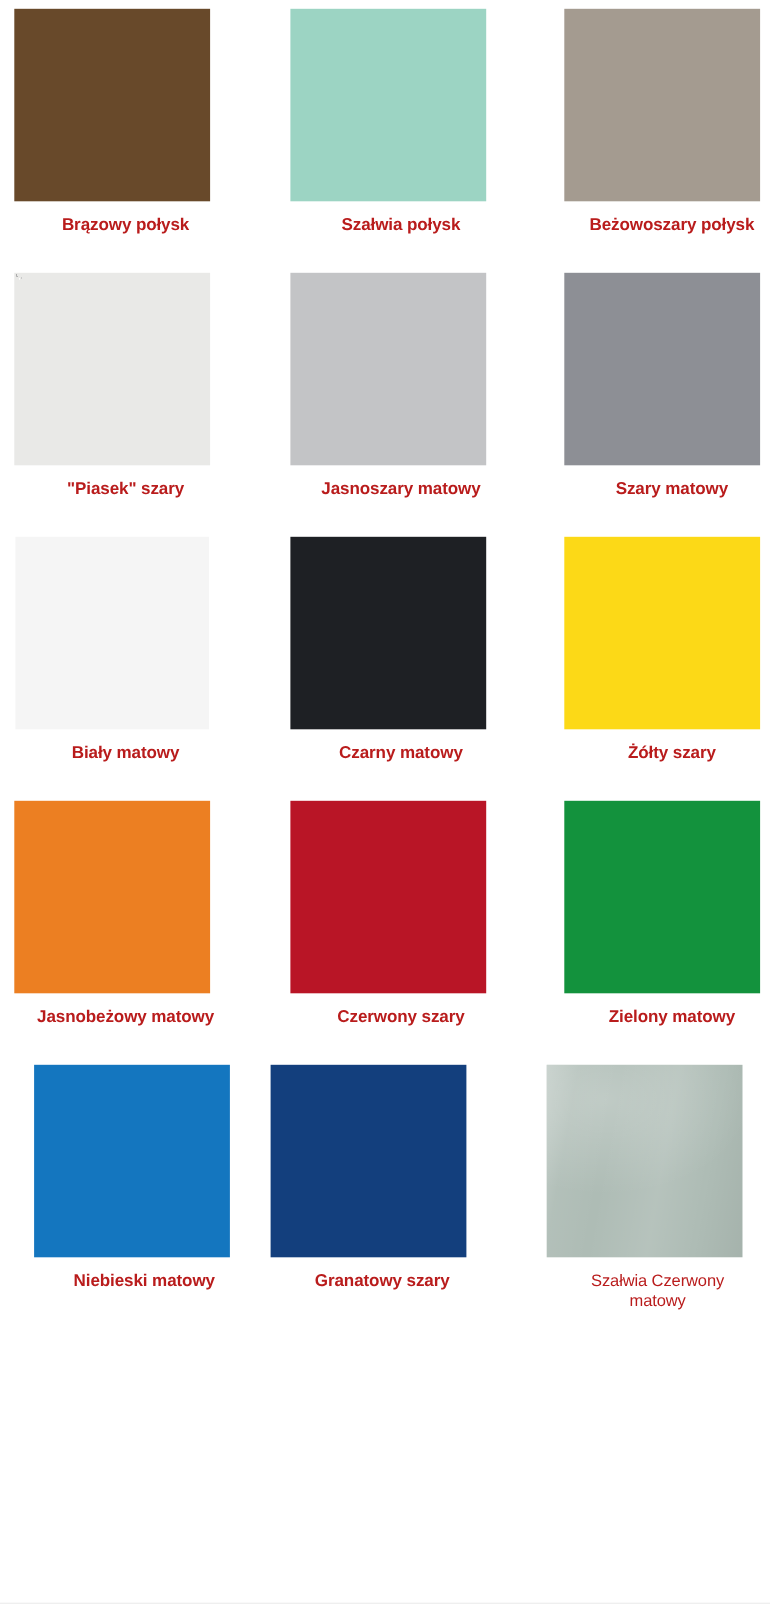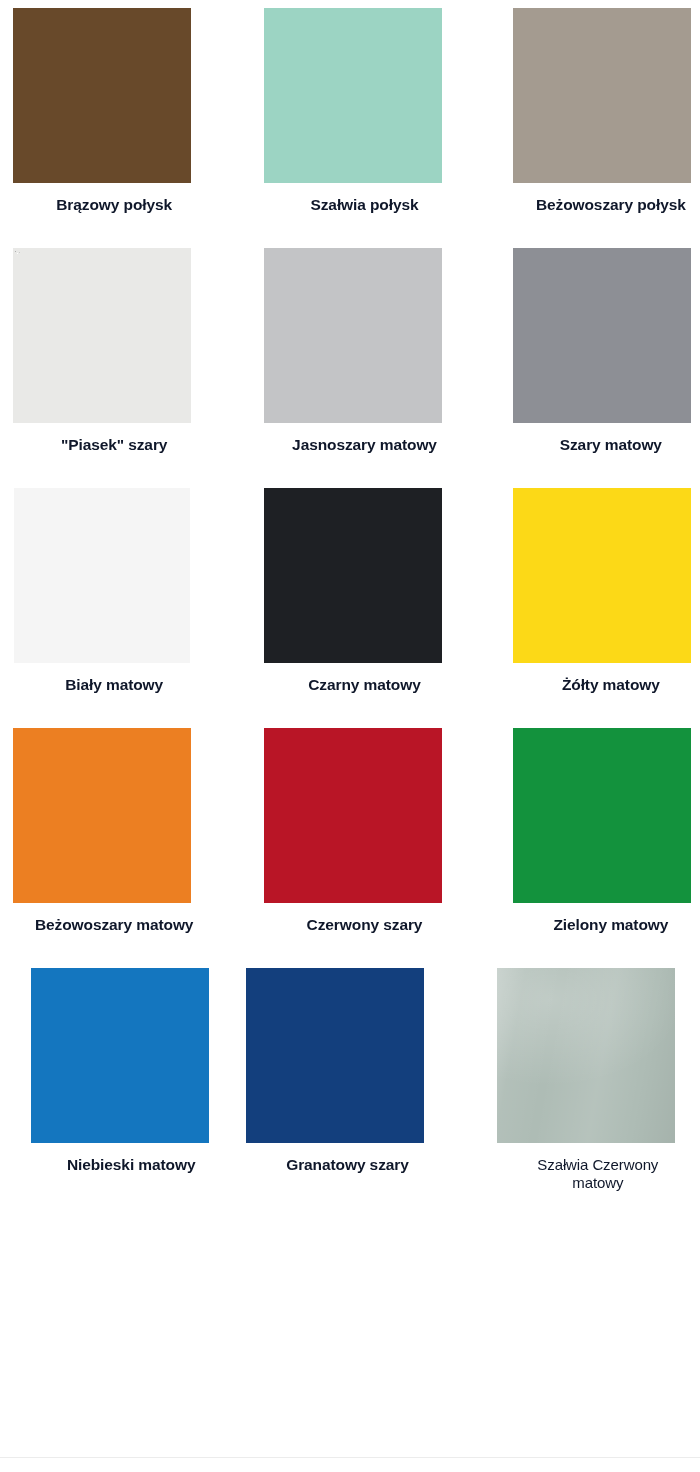--- a/index.html
+++ b/index.html
@@ -39,21 +39,21 @@
     overflow: hidden;
     background-repeat: no-repeat;
   }
 
   .swatch-label {
     margin-top: 13px;
     font-size: 15.5px;
     font-weight: bold;
     line-height: 1.22;
     text-align: center;
-    color: #0f172a;
+    color: #b91c1c;
     letter-spacing: -0.1px;
     white-space: nowrap;
     padding-left: 23px;
   }
 
   .swatch-label.wrap {
     white-space: normal;
     font-weight: normal;
     font-size: 15px;
     width: 150px;
@@ -142,25 +142,25 @@
     <div class="swatch-cell col-0">
       <div class="swatch-chip chip-narrow" style="background-color: rgb(245, 245, 245);"></div>
       <div class="swatch-label">Biały matowy</div>
     </div>
     <div class="swatch-cell col-1">
       <div class="swatch-chip" style="background-color: rgb(30, 32, 36);"></div>
       <div class="swatch-label">Czarny matowy</div>
     </div>
     <div class="swatch-cell col-2">
       <div class="swatch-chip" style="background-color: rgb(252, 217, 23);"></div>
-      <div class="swatch-label">Żółty matowy</div>
+      <div class="swatch-label">Żółty szary</div>
     </div>
     <div class="swatch-cell col-0">
       <div class="swatch-chip" style="background-color: rgb(236, 127, 34);"></div>
-      <div class="swatch-label">Beżowoszary matowy</div>
+      <div class="swatch-label">Jasnobeżowy matowy</div>
     </div>
     <div class="swatch-cell col-1">
       <div class="swatch-chip" style="background-color: rgb(185, 21, 38);"></div>
       <div class="swatch-label">Czerwony szary</div>
     </div>
     <div class="swatch-cell col-2">
       <div class="swatch-chip" style="background-color: rgb(19, 146, 61);"></div>
       <div class="swatch-label">Zielony matowy</div>
     </div>
     <div class="swatch-cell col-1">

